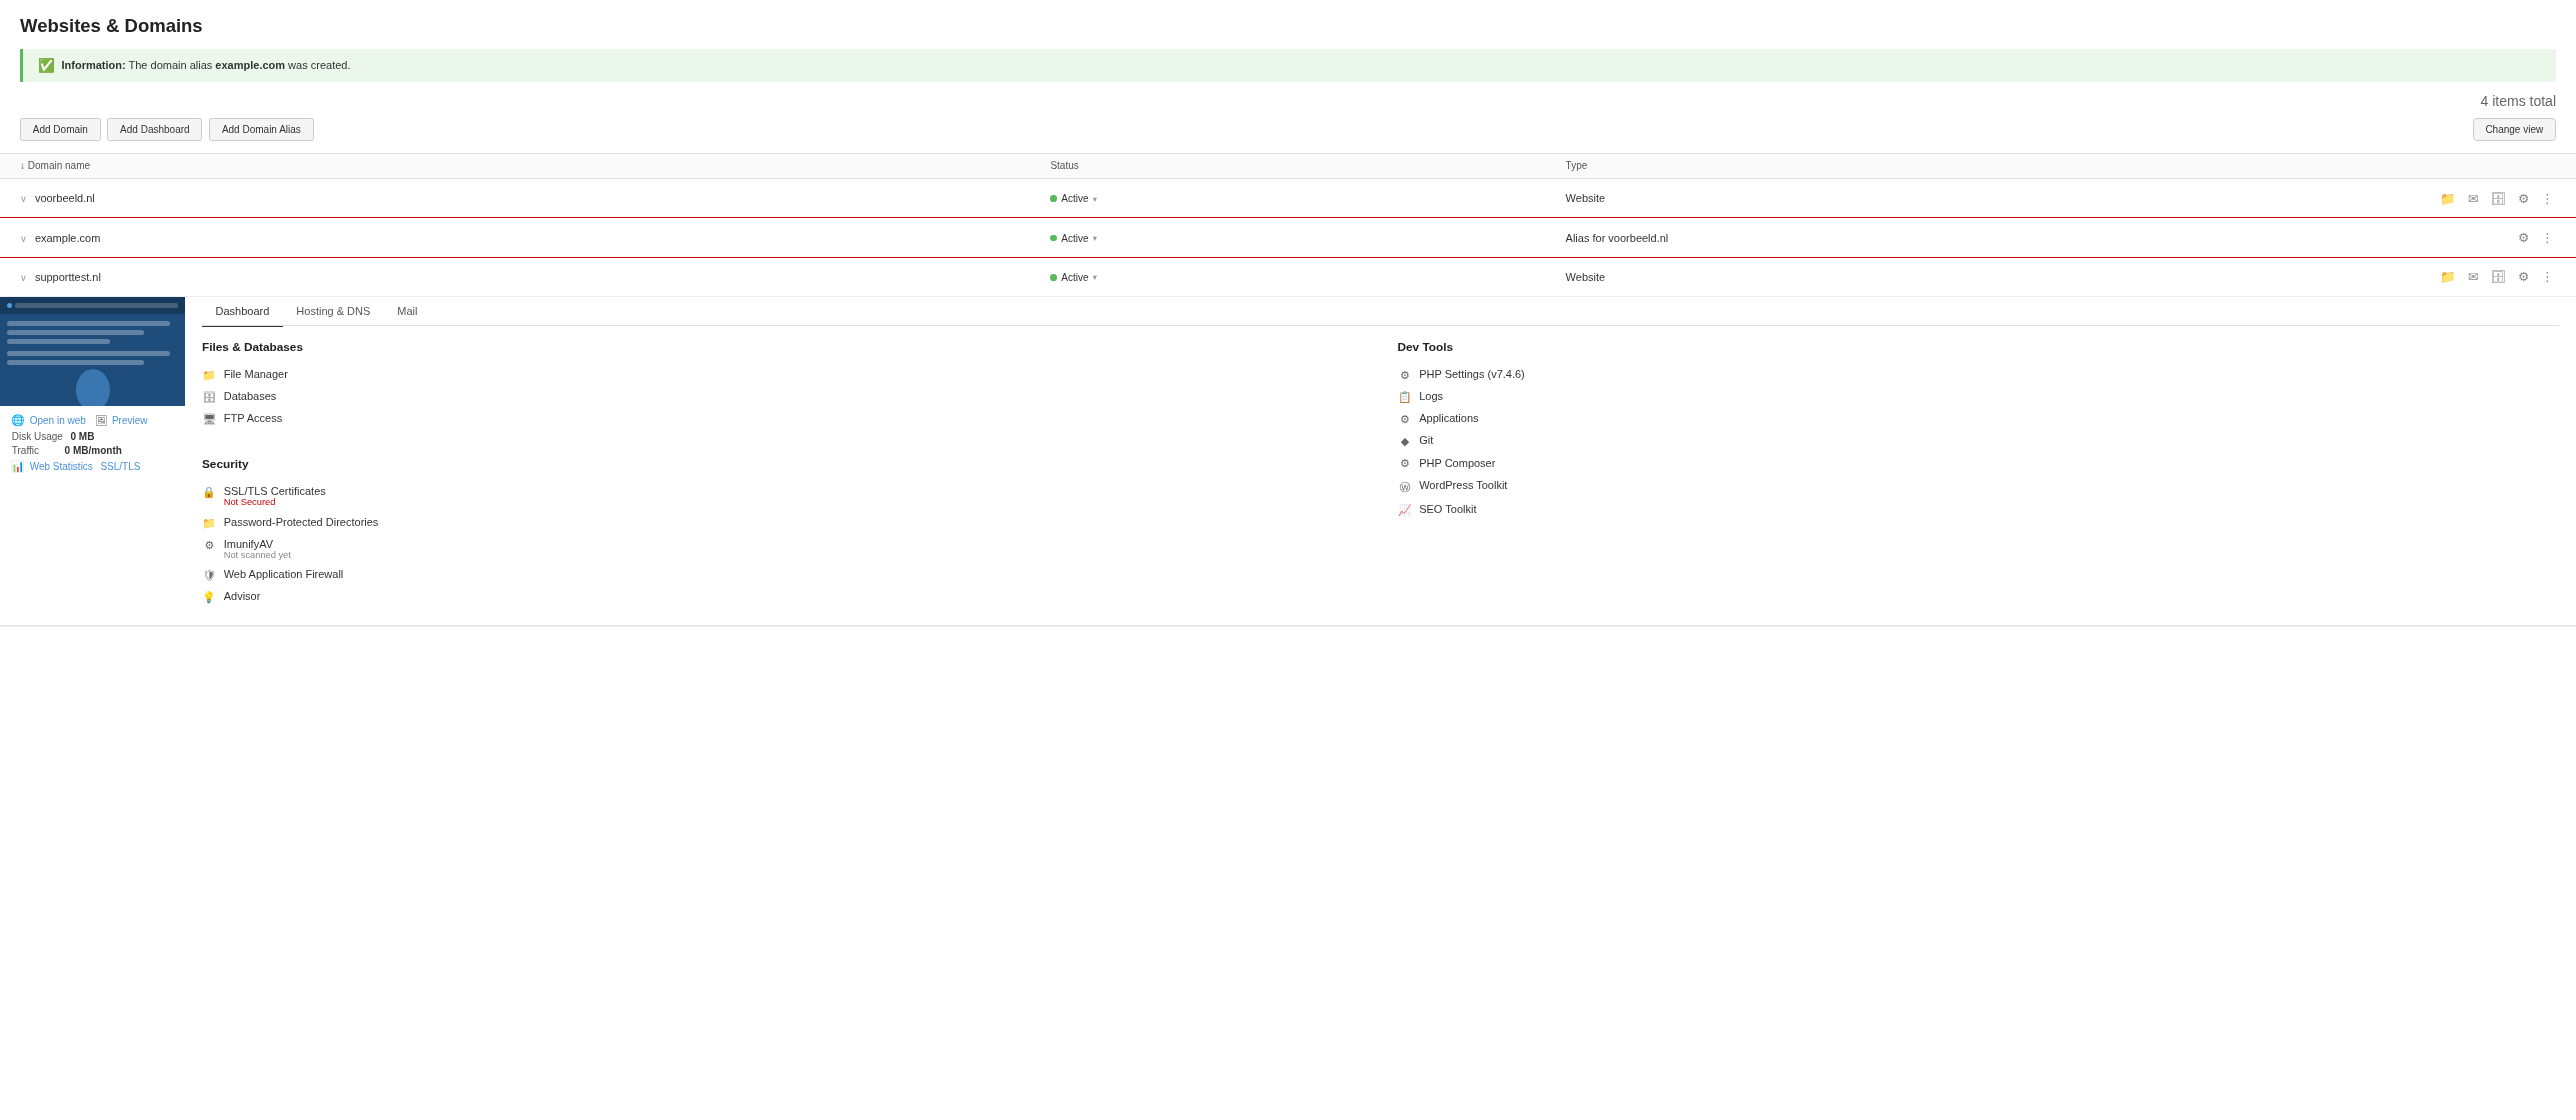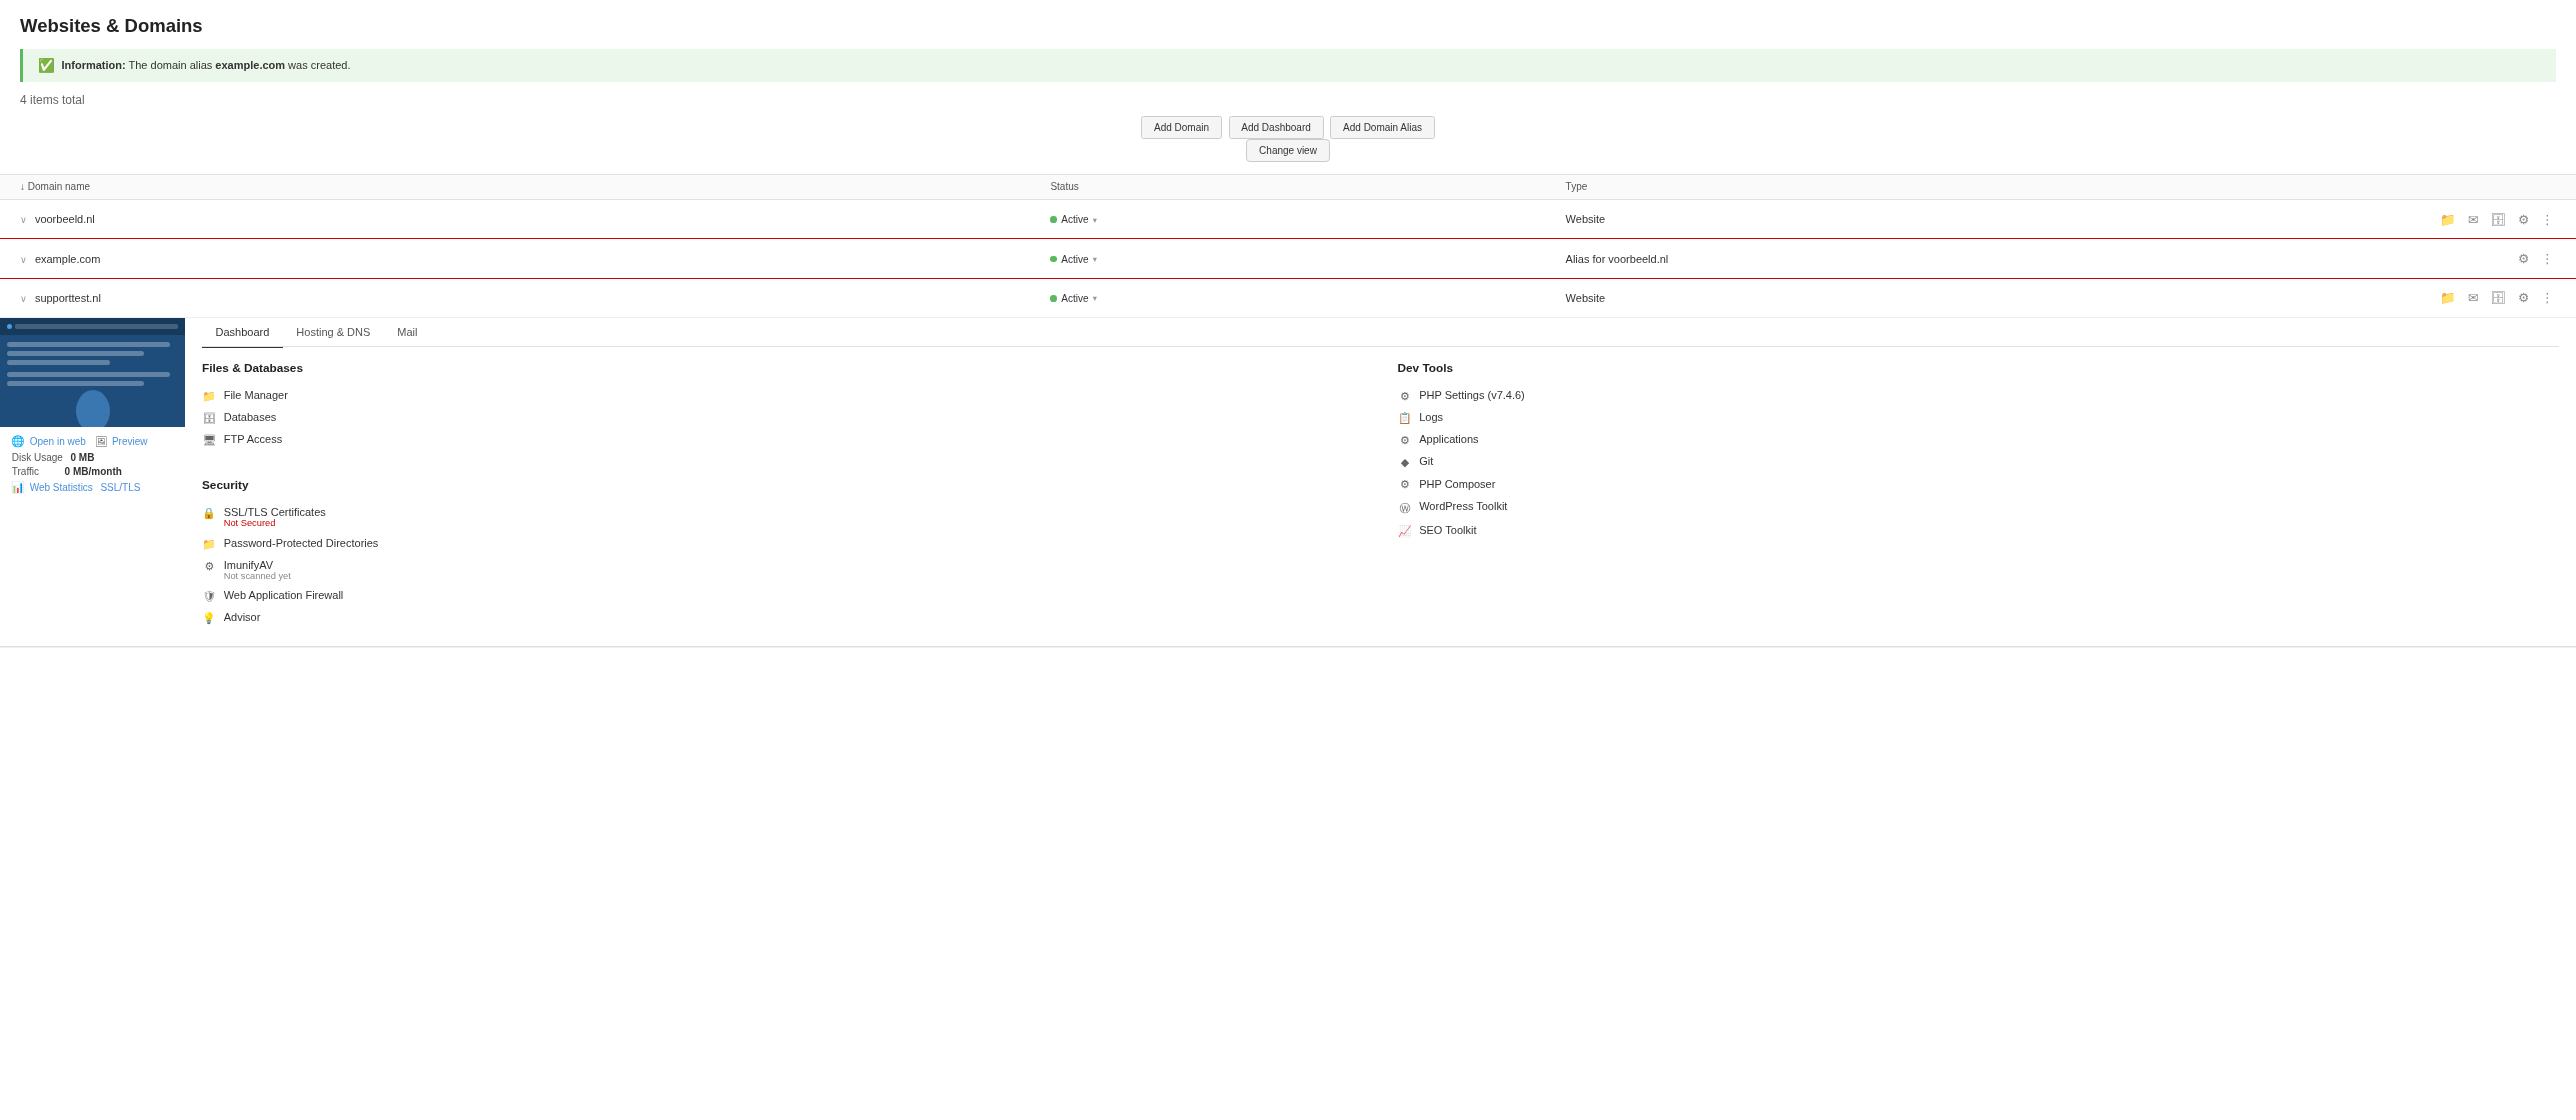--- a/index.html
+++ b/index.html
@@ -4,23 +4,23 @@
   <style>
     * { box-sizing: border-box; margin: 0; padding: 0; }
     body { font-family: -apple-system, BlinkMacSystemFont, 'Segoe UI', Arial, sans-serif; font-size: 11px; color: #333; background: #fff; }
 
     .page-title { font-size: 18.5px; font-weight: 600; padding: 15px 20px 11.8px; color: #222; }
 
     .info-banner { background: #eaf7ea; border-left: 3.4px solid #5cb85c; padding: 8.4px 15px; margin: 0 20px 11.8px; display: flex; align-items: center; gap: 6.7px; font-size: 11px; }
     .info-banner .check-icon { color: #5cb85c; font-size: 13.5px; }
     .info-banner strong { font-weight: 600; }
 
-    .items-count { padding: 0 20px 8.4px; font-size: 12px; color: #666; }
-
-    .toolbar { display: flex; align-items: center; justify-content: space-between; padding: 0 20px 11.8px; flex-direction: column; }
+    .items-count { padding: 0 20px 8.4px; font-size: 14px; color: #666; text-align: right; }
+
+    .toolbar { display: flex; align-items: center; justify-content: space-between; padding: 0 20px 11.8px; }
     .toolbar-left { display: flex; gap: 6.7px; }
     .btn { padding: 5px 11.8px; border: 0.8px solid #ccc; background: #f5f5f5; border-radius: 2.5px; font-size: 10px; cursor: pointer; color: #333; }
     .btn-change-view { padding: 5px 11.8px; border: 0.8px solid #ccc; background: #f5f5f5; border-radius: 4px; font-size: 10px; cursor: pointer; color: #333; }
 
     .domains-table { width: 100%; border-collapse: collapse; }
     .domains-table thead tr { border-top: 0.8px solid #e0e0e0; border-bottom: 0.8px solid #e0e0e0; background: #fafafa; }
     .domains-table thead th { padding: 6.7px 20px; text-align: left; font-weight: 500; font-size: 10px; color: #555; }
     .domains-table tbody tr { border-bottom: 0.8px solid #efefef; }
     .domains-table tbody td { padding: 10px 20px; font-size: 11px; vertical-align: middle; }
     .col-domain { width: 40%; }

